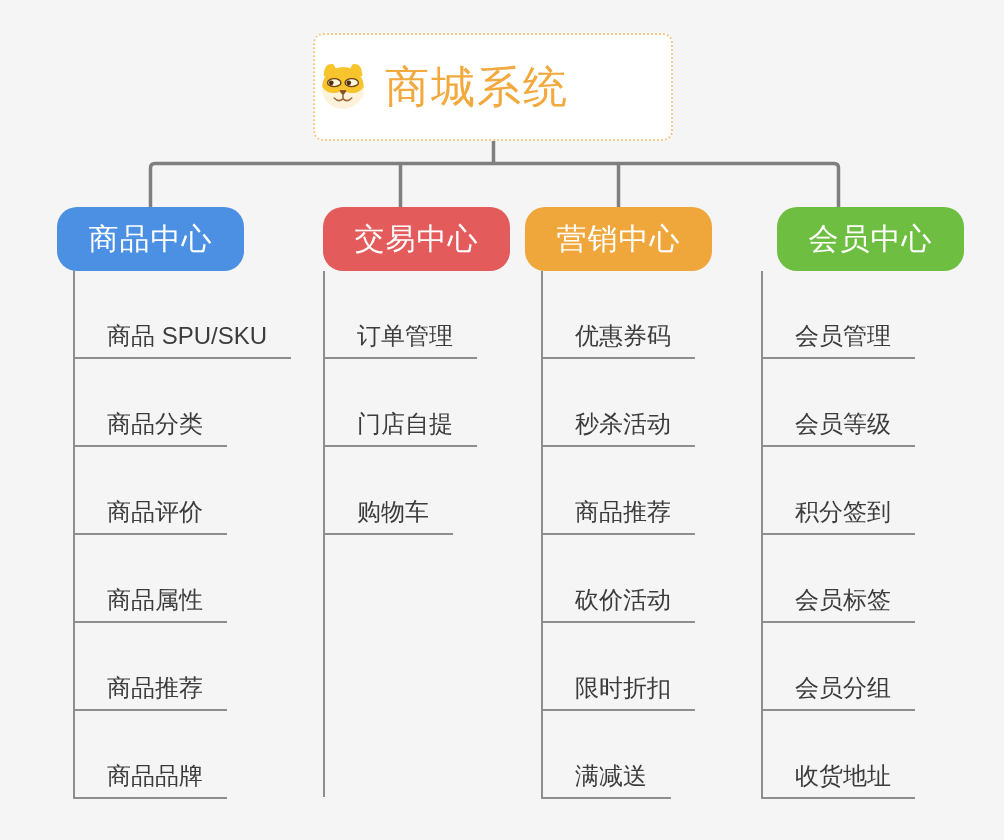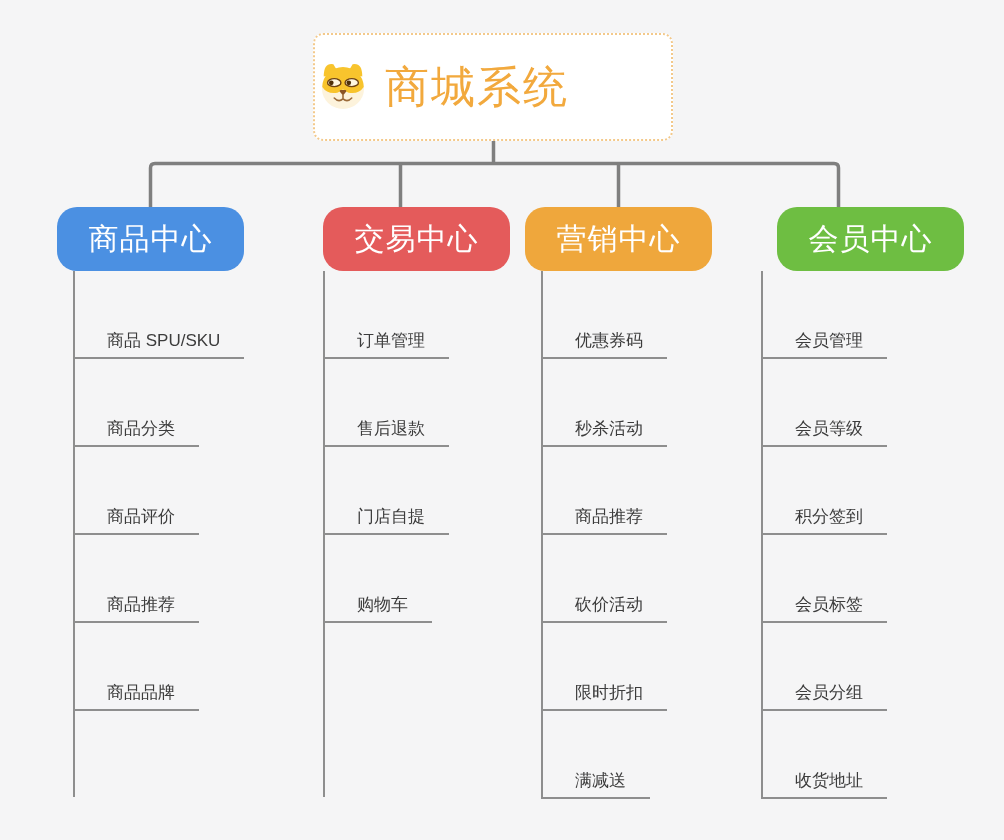--- a/index.html
+++ b/index.html
@@ -56,21 +56,21 @@
 
   .items{position:absolute;left:16px;top:64px;}
   .item-row{
     height:88px;
     display:flex;align-items:flex-end;
   }
   .item-label{
     display:inline-block;
     padding:0 24px 6px 34px;
     border-bottom:2px solid #8e8e8e;
-    font-size:17px;
+    font-size:24px;
     color:#3c3c3c;
     white-space:nowrap;
     line-height:1.2;
   }
 </style>
 </head>
 <body>
 
 <div class="stage">
 
@@ -107,36 +107,36 @@
           <div class="item-row">
             <span class="item-label">商品 SPU/SKU</span>
           </div>
           <div class="item-row">
             <span class="item-label">商品分类</span>
           </div>
           <div class="item-row">
             <span class="item-label">商品评价</span>
           </div>
           <div class="item-row">
+            <span class="item-label">商品属性</span>
+          </div>
+          <div class="item-row">
             <span class="item-label">商品推荐</span>
           </div>
           <div class="item-row">
             <span class="item-label">商品品牌</span>
           </div>
         </div>
       </div>
       <div class="branch-col col-1">
         <div class="branch-head" style="background: rgb(228, 91, 91);">交易中心</div>
         <div class="vline"></div>
         <div class="items">
           <div class="item-row">
             <span class="item-label">订单管理</span>
-          </div>
-          <div class="item-row">
-            <span class="item-label">售后退款</span>
           </div>
           <div class="item-row">
             <span class="item-label">门店自提</span>
           </div>
           <div class="item-row">
             <span class="item-label">购物车</span>
           </div>
         </div>
       </div>
       <div class="branch-col col-2">

